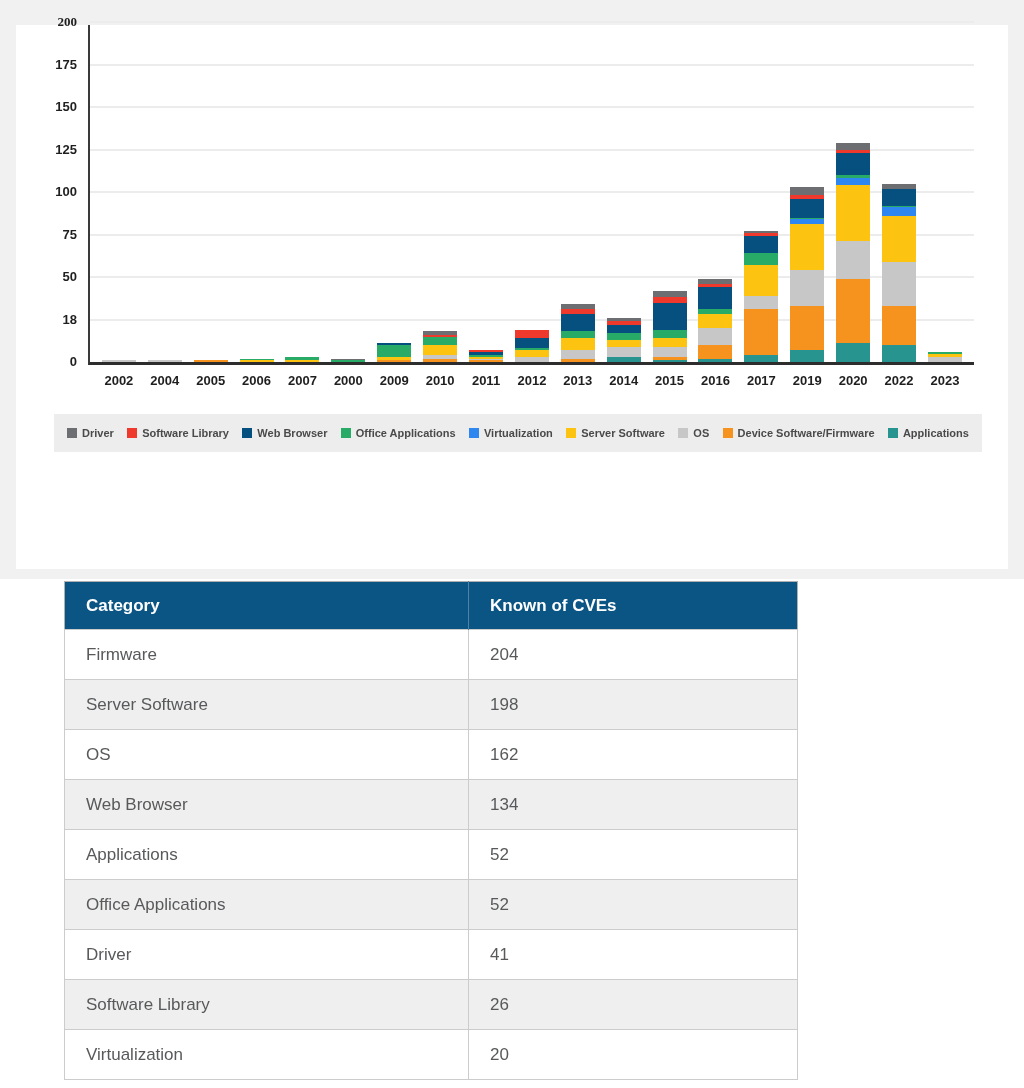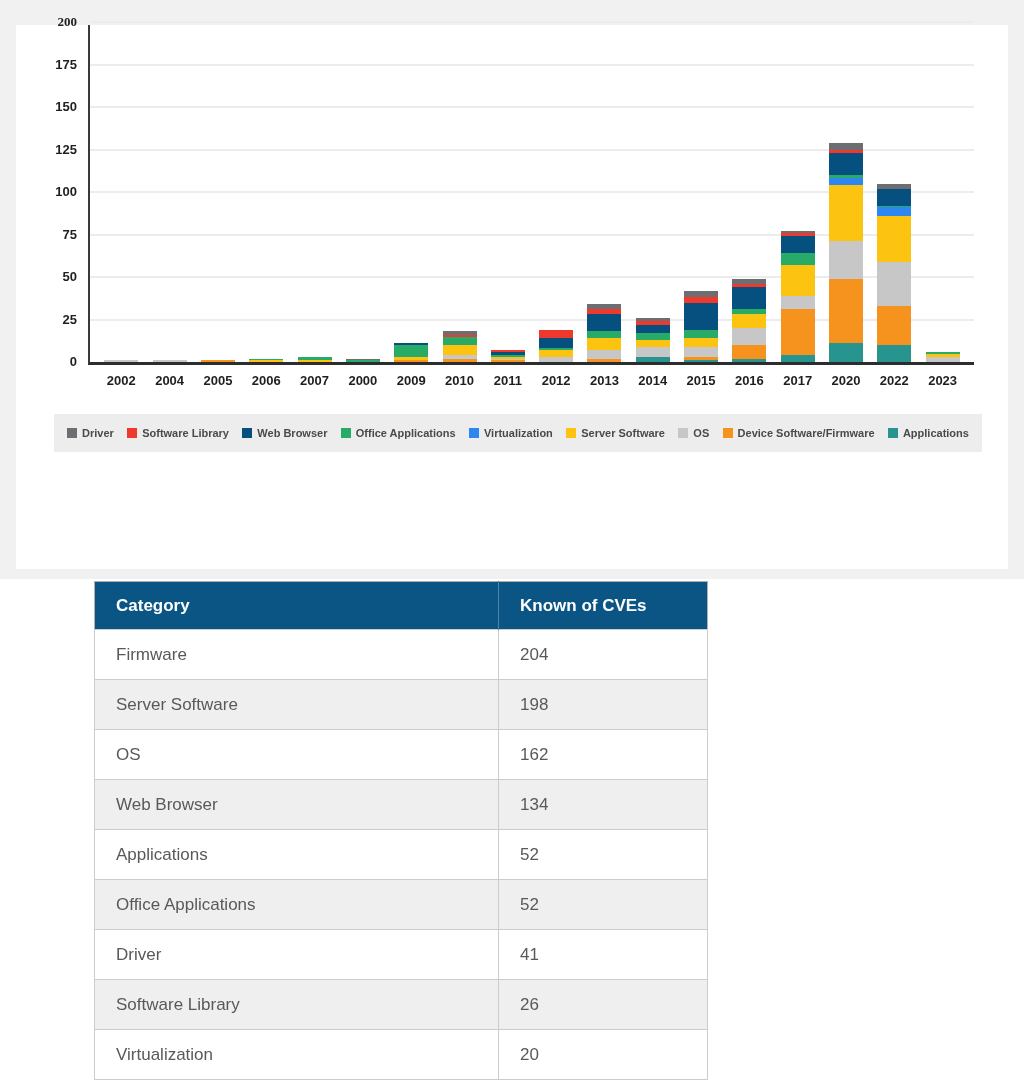--- a/index.html
+++ b/index.html
@@ -85,22 +85,22 @@
   .legend-label { font-size: 11px; font-weight: bold; color: #4a4a4a; white-space: nowrap; }
 
   
   .bottom-section {
     margin-top: 10px;
     background: #ffffff;
     height: 509px;
     padding-top: 2px;
   }
   .cve-table {
-    margin-left: 94px;
-    width: 614px;
+    margin-left: 64px;
+    width: 734px;
     border-collapse: collapse;
     font-size: 17px;
   }
   .cve-table th {
     background: #0b5585;
     color: #ffffff;
     font-weight: bold;
     text-align: left;
     height: 48px;
     padding-left: 21px;
@@ -117,21 +117,21 @@
   .cve-table { border: 1px solid #b0b0b0; }
   .cve-table td.count-cell { }
 </style>
 </head>
 <body>
 
 <div class="chart-card">
   <div class="plot-area">
       <span class="y-tick-label" style="bottom: -8px;">0</span>
       <div class="gridline" style="bottom: 41.5px;"></div>
-      <span class="y-tick-label" style="bottom: 34.5px;">25</span>
+      <span class="y-tick-label" style="bottom: 34.5px;">18</span>
       <div class="gridline" style="bottom: 84px;"></div>
       <span class="y-tick-label" style="bottom: 77px;">50</span>
       <div class="gridline" style="bottom: 126.5px;"></div>
       <span class="y-tick-label" style="bottom: 119.5px;">75</span>
       <div class="gridline" style="bottom: 169px;"></div>
       <span class="y-tick-label" style="bottom: 162px;">100</span>
       <div class="gridline" style="bottom: 211.5px;"></div>
       <span class="y-tick-label" style="bottom: 204.5px;">125</span>
       <div class="gridline" style="bottom: 254px;"></div>
       <span class="y-tick-label" style="bottom: 247px;">150</span>
@@ -247,20 +247,32 @@
           <div class="bar-segment" title="Device Software/Firmware: 27" style="height: 45.9px; background: rgb(246, 147, 30);"></div>
           <div class="bar-segment" title="OS: 8" style="height: 13.6px; background: rgb(199, 199, 199);"></div>
           <div class="bar-segment" title="Server Software: 18" style="height: 30.6px; background: rgb(252, 196, 17);"></div>
           <div class="bar-segment" title="Office Applications: 7" style="height: 11.9px; background: rgb(40, 171, 102);"></div>
           <div class="bar-segment" title="Web Browser: 10" style="height: 17px; background: rgb(5, 80, 127);"></div>
           <div class="bar-segment" title="Software Library: 2" style="height: 3.4px; background: rgb(238, 57, 44);"></div>
           <div class="bar-segment" title="Driver: 1" style="height: 1.7px; background: rgb(109, 110, 113);"></div>
           <span class="x-tick-label">2017</span>
         </div>
         <div class="year-col">
+          <div class="bar-segment" title="Applications: 7" style="height: 11.9px; background: rgb(40, 148, 143);"></div>
+          <div class="bar-segment" title="Device Software/Firmware: 26" style="height: 44.2px; background: rgb(246, 147, 30);"></div>
+          <div class="bar-segment" title="OS: 21" style="height: 35.7px; background: rgb(199, 199, 199);"></div>
+          <div class="bar-segment" title="Server Software: 27" style="height: 45.9px; background: rgb(252, 196, 17);"></div>
+          <div class="bar-segment" title="Virtualization: 3" style="height: 5.1px; background: rgb(46, 134, 240);"></div>
+          <div class="bar-segment" title="Office Applications: 1" style="height: 1.7px; background: rgb(40, 171, 102);"></div>
+          <div class="bar-segment" title="Web Browser: 11" style="height: 18.7px; background: rgb(5, 80, 127);"></div>
+          <div class="bar-segment" title="Software Library: 2" style="height: 3.4px; background: rgb(238, 57, 44);"></div>
+          <div class="bar-segment" title="Driver: 5" style="height: 8.5px; background: rgb(109, 110, 113);"></div>
+          <span class="x-tick-label">2019</span>
+        </div>
+        <div class="year-col">
           <div class="bar-segment" title="Applications: 11" style="height: 18.7px; background: rgb(40, 148, 143);"></div>
           <div class="bar-segment" title="Device Software/Firmware: 38" style="height: 64.6px; background: rgb(246, 147, 30);"></div>
           <div class="bar-segment" title="OS: 22" style="height: 37.4px; background: rgb(199, 199, 199);"></div>
           <div class="bar-segment" title="Server Software: 33" style="height: 56.1px; background: rgb(252, 196, 17);"></div>
           <div class="bar-segment" title="Virtualization: 4" style="height: 6.8px; background: rgb(46, 134, 240);"></div>
           <div class="bar-segment" title="Office Applications: 2" style="height: 3.4px; background: rgb(40, 171, 102);"></div>
           <div class="bar-segment" title="Web Browser: 13" style="height: 22.1px; background: rgb(5, 80, 127);"></div>
           <div class="bar-segment" title="Software Library: 2" style="height: 3.4px; background: rgb(238, 57, 44);"></div>
           <div class="bar-segment" title="Driver: 4" style="height: 6.8px; background: rgb(109, 110, 113);"></div>
           <span class="x-tick-label">2020</span>

